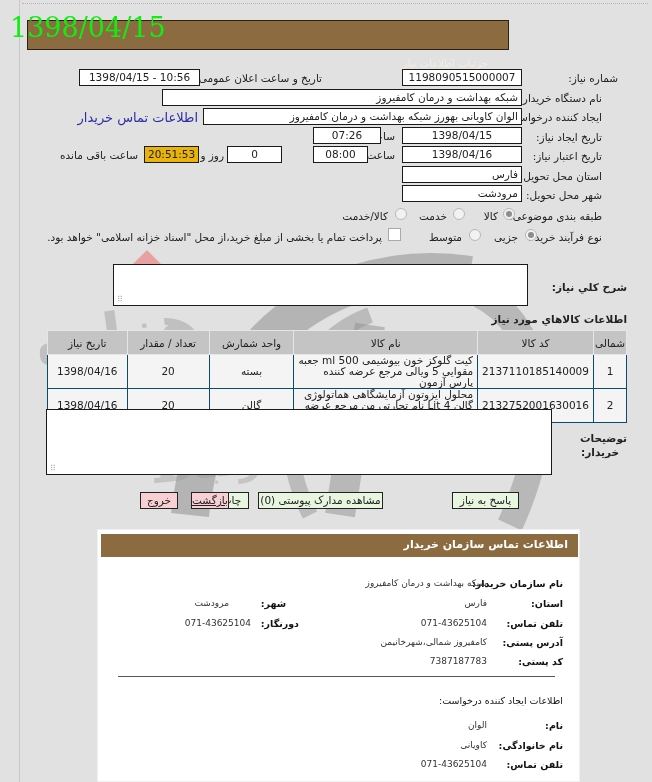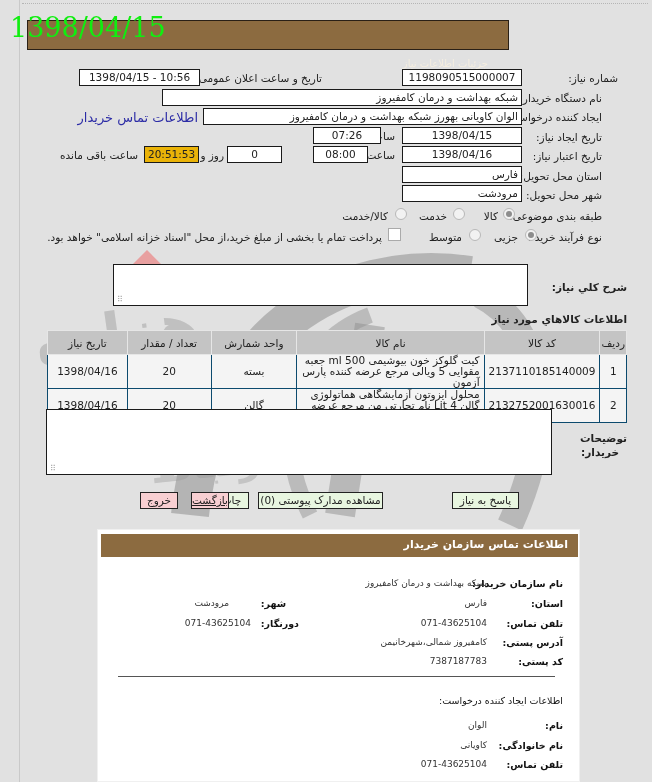--- a/index.html
+++ b/index.html
@@ -124,21 +124,21 @@
 
 <div class="abs section-lbl content" style="right:25px;top:281px">شرح کلي نياز:</div>
 <div class="abs textarea content" style="left:113px;top:264px;width:415px;height:42px">
   <div class="abs grip" style="left:3px;bottom:1px">⠿</div>
 </div>
 
 <div class="abs section-lbl content" style="right:25px;top:313px">اطلاعات کالاهاي مورد نياز</div>
 <table class="abs items content" style="left:47px;top:330px;width:580px">
   <thead>
     <tr>
-      <th style="width:24px">رديف</th>
+      <th style="width:24px">شمالی</th>
       <th style="width:82px">کد کالا</th>
       <th style="width:190px">نام کالا</th>
       <th style="width:87px">واحد شمارش</th>
       <th style="width:85px">تعداد / مقدار</th>
       <th style="width:80px">تاریخ نیاز</th>
     </tr>
   </thead>
   <tbody>
     <tr>
       <td class="center">1</td>

